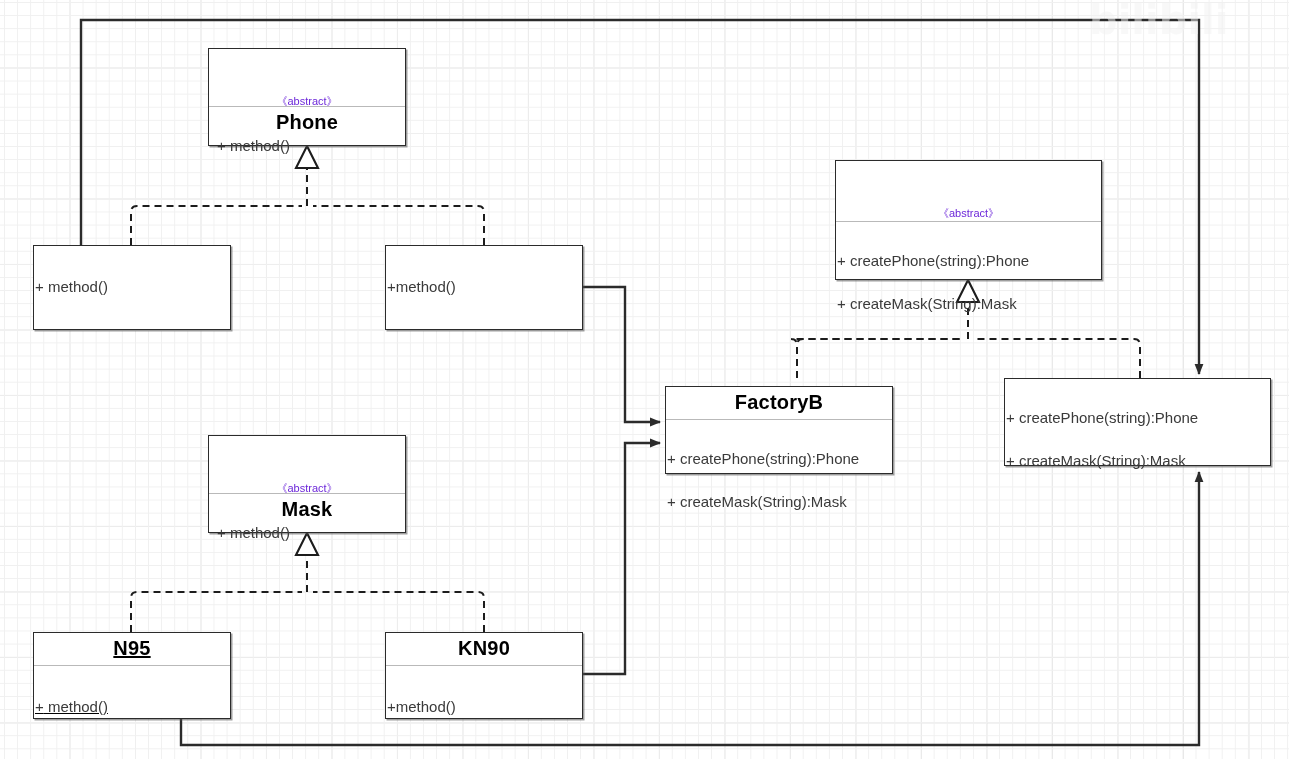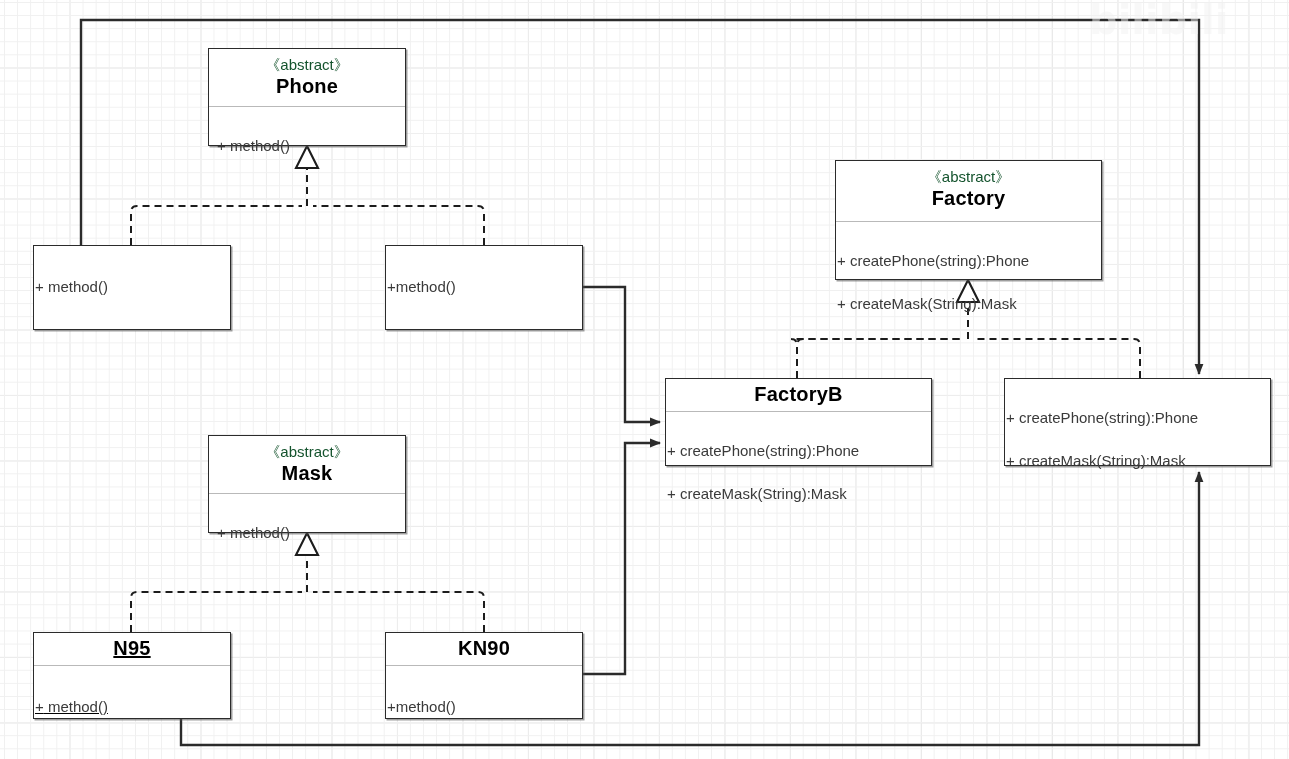--- a/index.html
+++ b/index.html
@@ -43,24 +43,25 @@
     box-shadow: 1.5px 1.5px 0 rgba(80,80,80,0.55);
   }
   .uml-head {
     box-sizing: border-box;
     text-align: center;
     padding-top: 6px;
     border-bottom: 1px solid #b9b9b9;
   }
   .stereotype {
     display: block;
-    font-size: 15px;
-    color: #14532d;
+    font-size: 11px;
+    color: #6d28d9;
     line-height: 20px;
     font-weight: normal;
+    margin-top: 36px;
   }
   .cname {
     display: block;
     font-size: 20px;
     font-weight: bold;
     color: #000000;
     line-height: 22px;
     letter-spacing: 0.2px;
   }
   .uml-body {
@@ -204,29 +205,28 @@
       <span class="cname">KN90</span>
     </div>
     <div class="uml-body" style="padding-top:8px;">
       <div class="member"><span class="vis">+</span><span>method()</span></div>
     </div>
   </div>
 
   <div class="uml-class pad-tight" style="left:835px; top:160px; width:267px; height:120px;">
     <div class="uml-head" style="height:61px;">
       <span class="stereotype">《abstract》</span>
-      <span class="cname">Factory</span>
     </div>
     <div class="uml-body" style="padding-top:6px;">
       <div class="member"><span class="vis">+</span><span> createPhone(string):Phone</span></div>
       <div class="member"><span class="vis">+</span><span> createMask(String):Mask</span></div>
     </div>
   </div>
 
-  <div class="uml-class pad-tight" style="left:665px; top:378px; width:267px; height:88px;">
+  <div class="uml-class pad-tight" style="left:665px; top:386px; width:228px; height:88px;">
     <div class="uml-head" style="height:33px; padding-top:4px;">
       <span class="cname">FactoryB</span>
     </div>
     <div class="uml-body" style="padding-top:6px;">
       <div class="member"><span class="vis">+</span><span> createPhone(string):Phone</span></div>
       <div class="member"><span class="vis">+</span><span> createMask(String):Mask</span></div>
     </div>
   </div>
 
   <div class="uml-class pad-tight" style="left:1004px; top:378px; width:267px; height:88px;">

